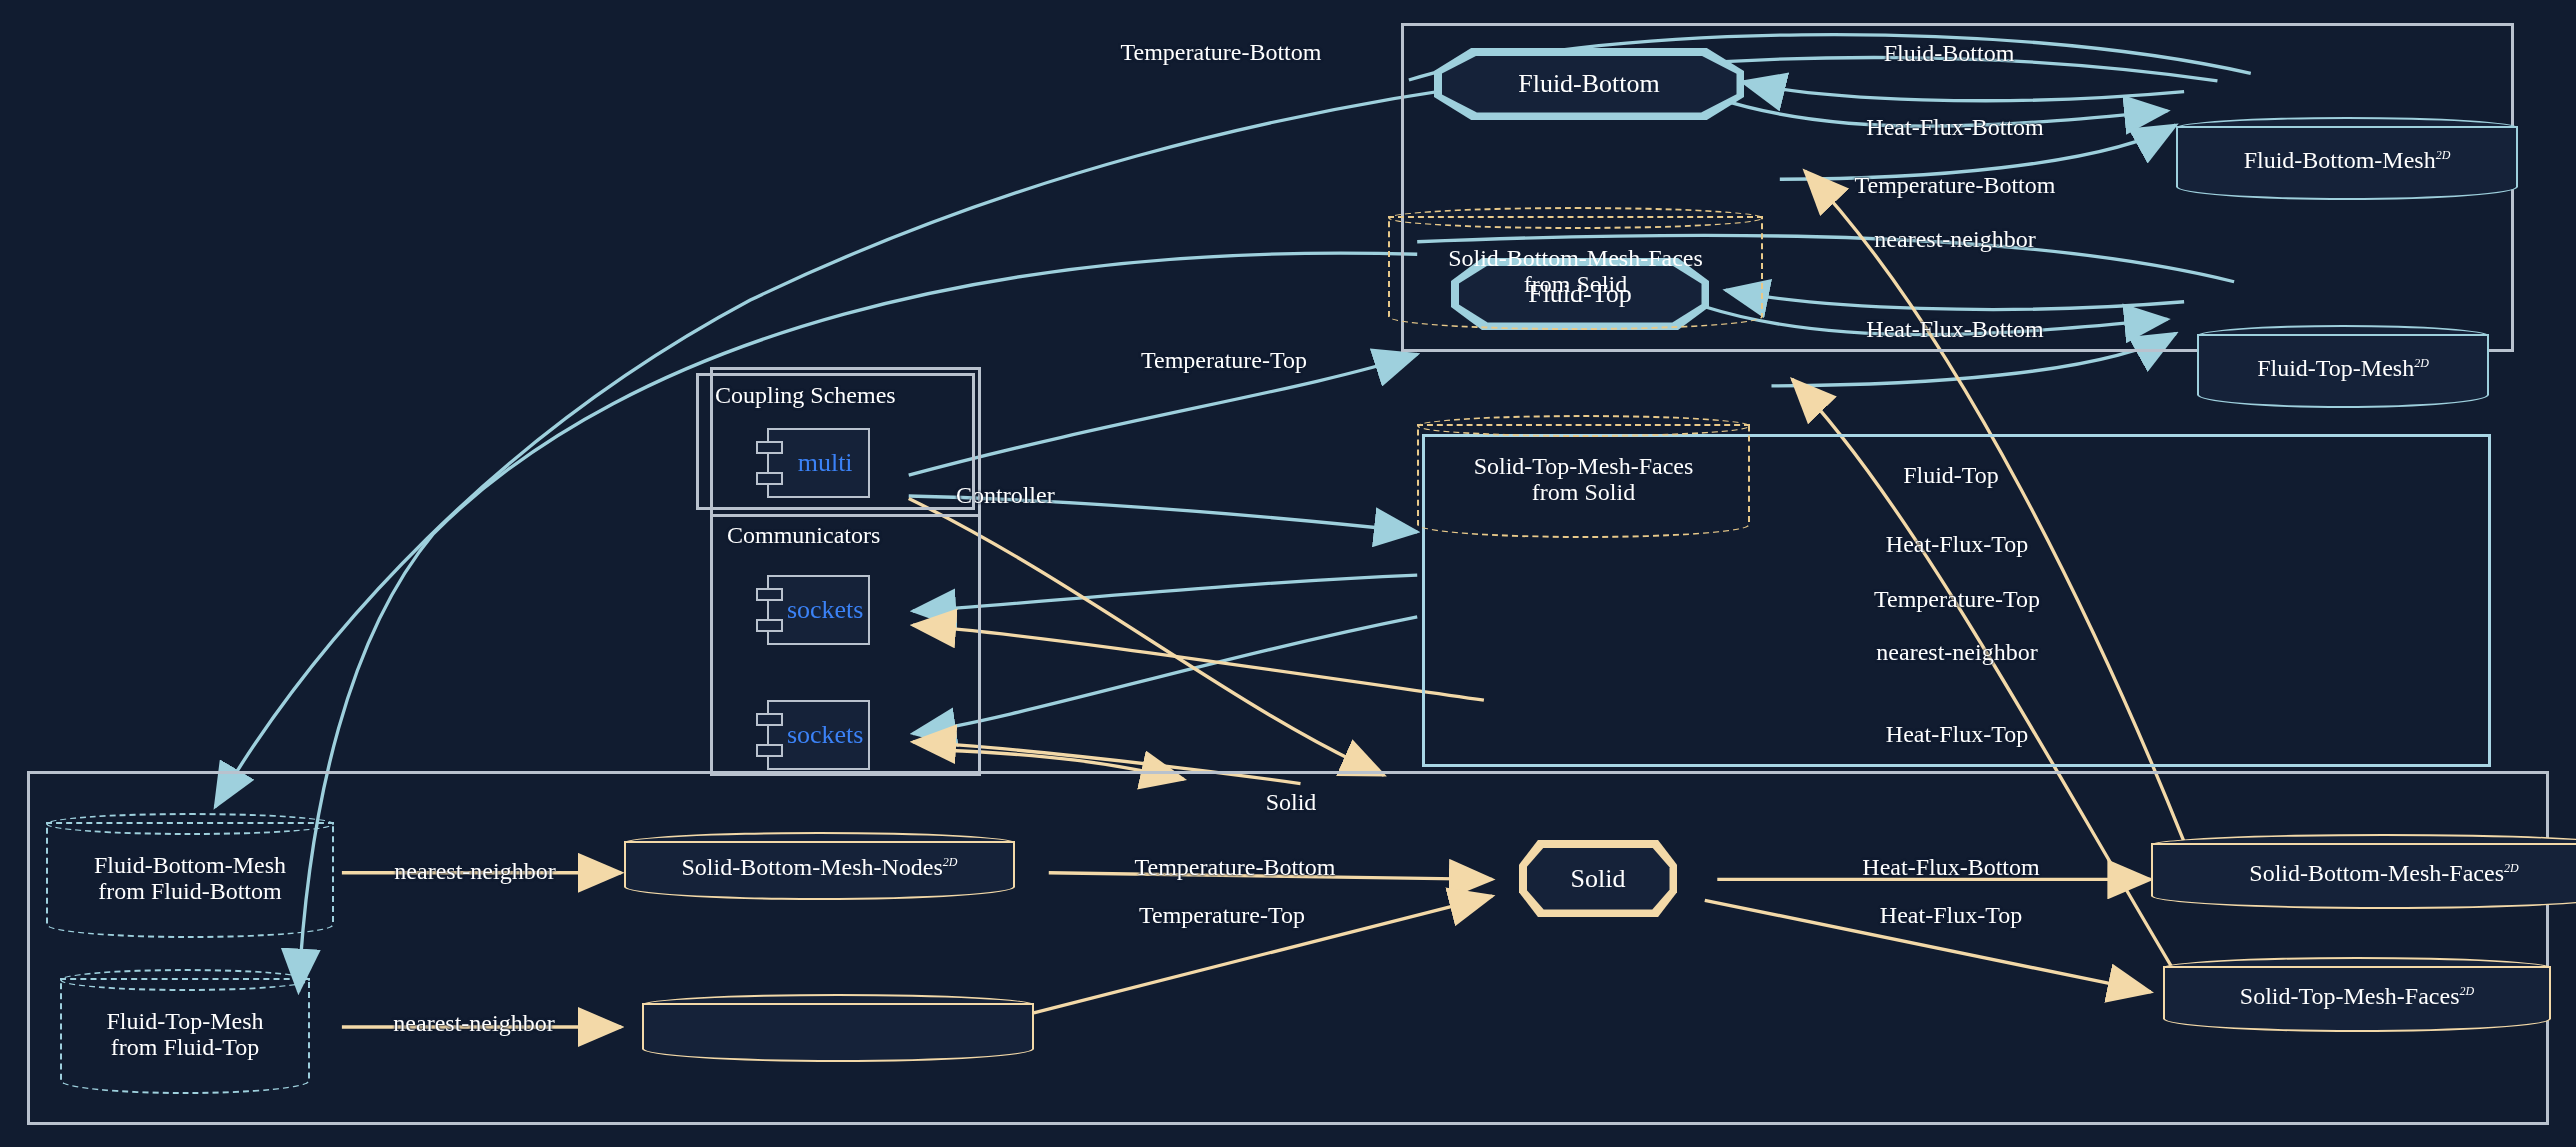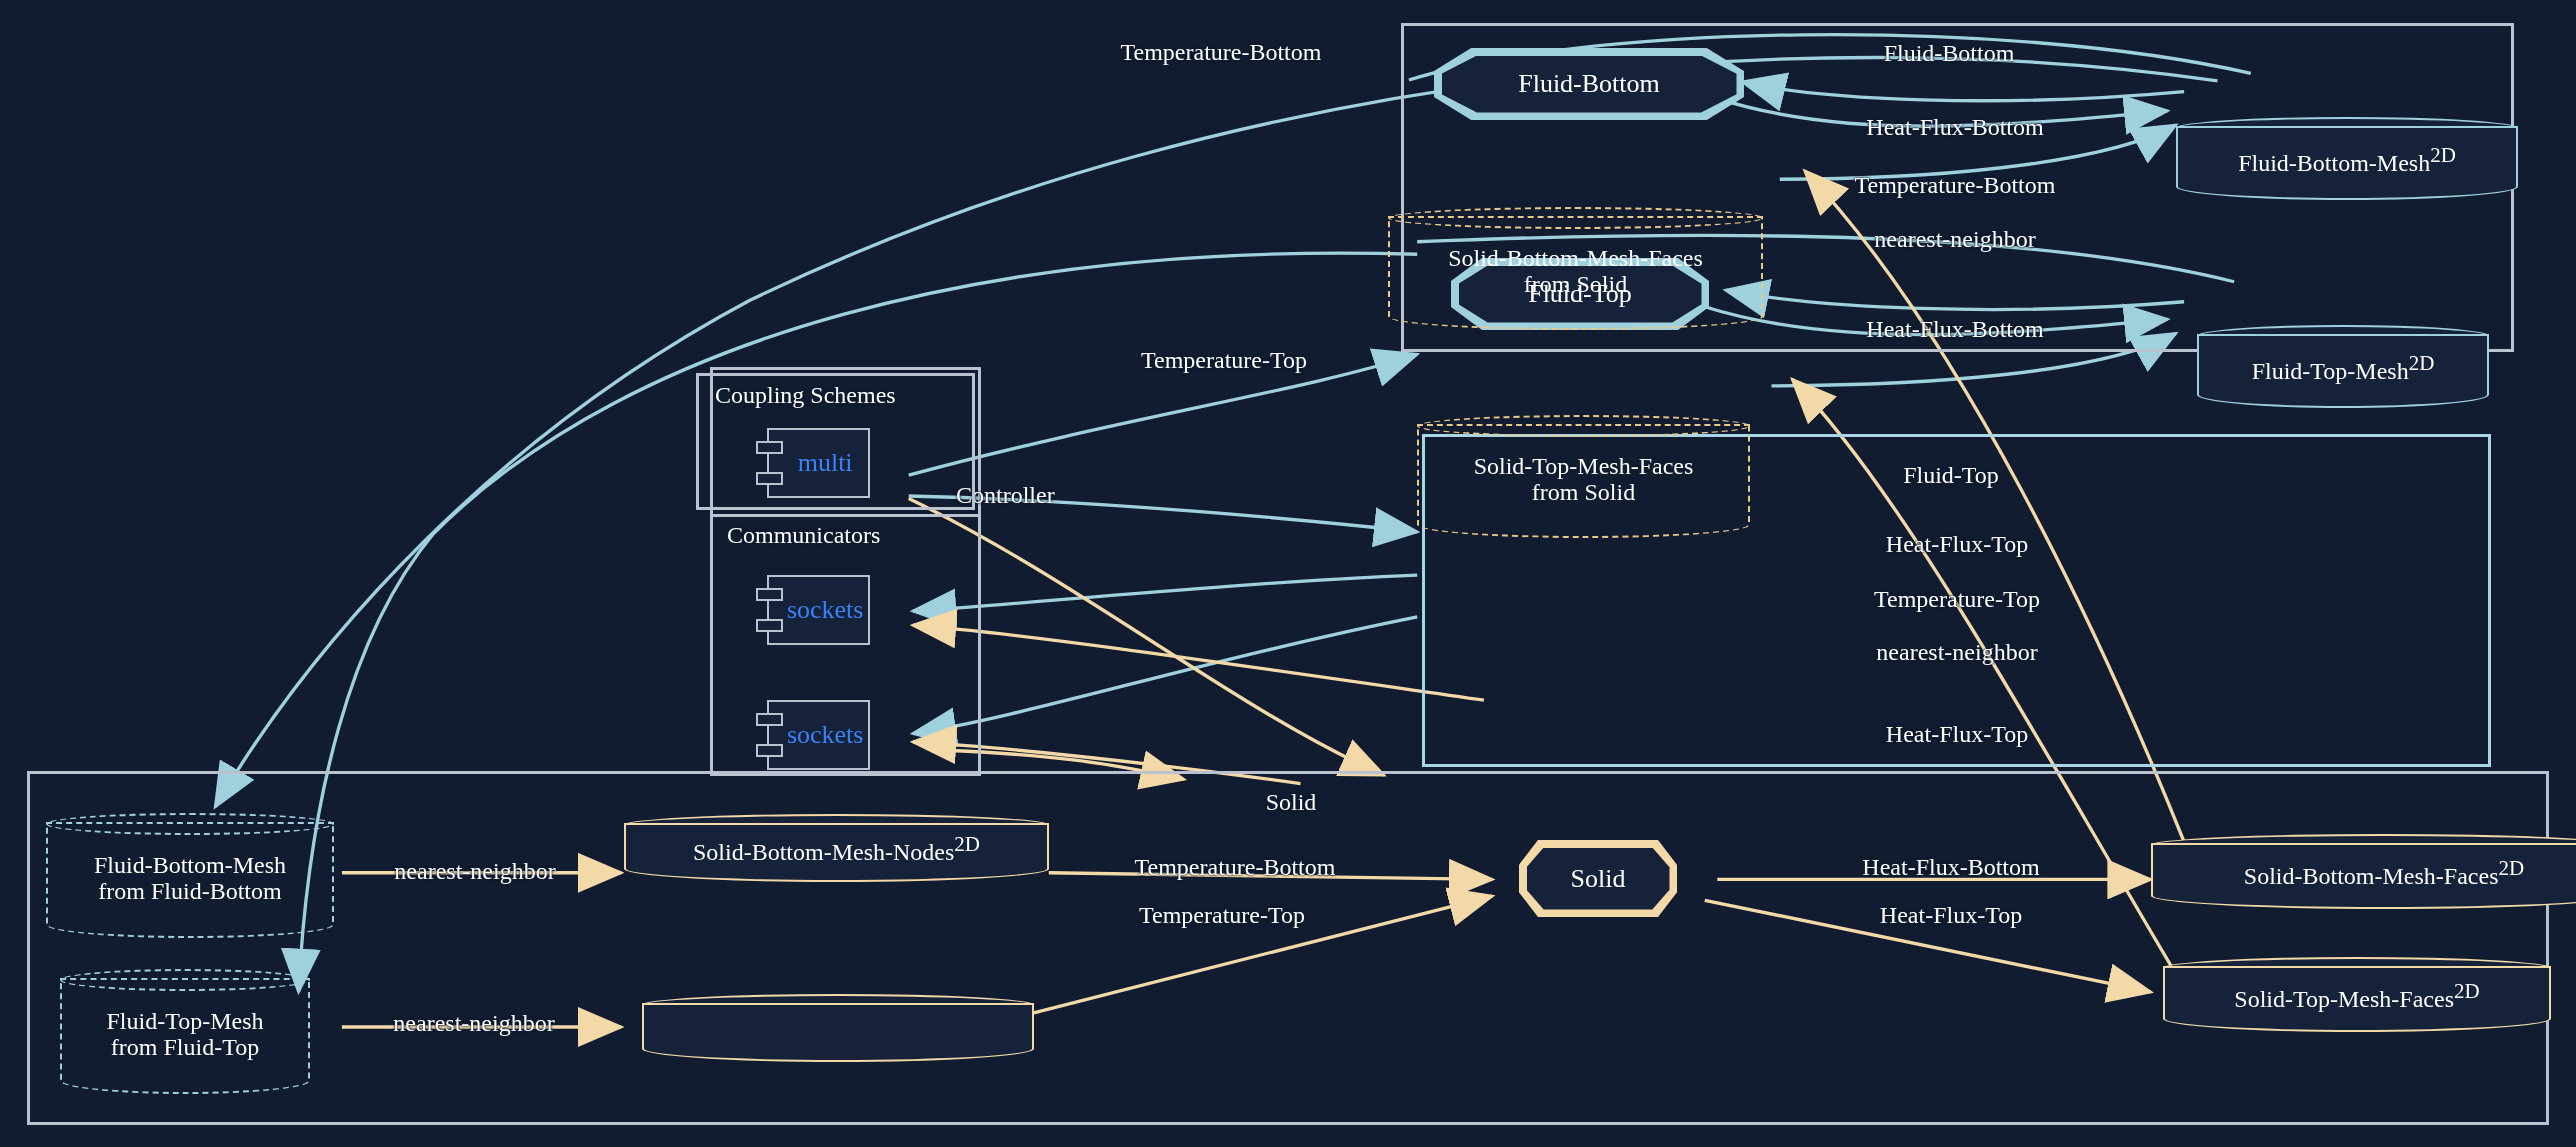--- a/index.html
+++ b/index.html
@@ -4,21 +4,21 @@
 <style>
   html,body{margin:0;padding:0;background:#111c30;}
   body{width:2576px;height:1147px;position:relative;overflow:hidden;
        font-family:"Liberation Serif","DejaVu Serif",serif;color:#ffffff;}
   #stage{position:absolute;inset:0;width:2576px;height:1147px;}
   svg#wires{position:absolute;left:0;top:0;width:2576px;height:1147px;}
 
   .lbl{position:absolute;color:#ffffff;font-size:24px;line-height:1.12;white-space:nowrap;
        text-shadow:0 0 2.5px #111c30,0 0 2.5px #111c30;}
   .lbl.c{transform:translate(-50%,-50%);text-align:center;}
-  .sup{font-size:21px;vertical-align:super;}
+  .sup{font-size:12px;font-style:italic;vertical-align:super;}
 
   
   .cont{position:absolute;box-sizing:border-box;}
   .cont.gray{border:3.3px solid #b9c2ce;}
   .cont.blue{border:3.3px solid #a9d6e5;}
 
   
   .comp{position:absolute;box-sizing:border-box;border:2.5px solid #b9c2ce;background:#152239;}
   .comp .nm{position:absolute;left:0;right:0;top:50%;transform:translateY(-50%);
             text-align:center;font-size:26px;color:#3b82f6;padding-left:13.3px;}
@@ -194,21 +194,21 @@
     <span class="body"></span>
     <span class="txt two"><span>Fluid-Bottom-Mesh</span><br><span>from Fluid-Bottom</span></span>
   </div>
 
   <div class="cyl dash" style="left:60px;top:969px;width:250px;height:125px;">
     <span class="top"></span>
     <span class="body"></span>
     <span class="txt two"><span>Fluid-Top-Mesh</span><br><span>from Fluid-Top</span></span>
   </div>
 
-  <div class="cyl solidline" style="left:624px;top:814px;width:425px;height:68px;">
+  <div class="cyl solidline" style="left:624px;top:832px;width:391px;height:68px;">
     <span class="top"></span>
     <span class="body"></span>
     <span class="txt"><span>Solid-Bottom-Mesh-Nodes</span><span class="sup">2D</span></span>
   </div>
 
   <div class="cyl solidline" style="left:642px;top:994px;width:392px;height:68px;">
     <span class="top"></span>
     <span class="body"></span>
   </div>
 

